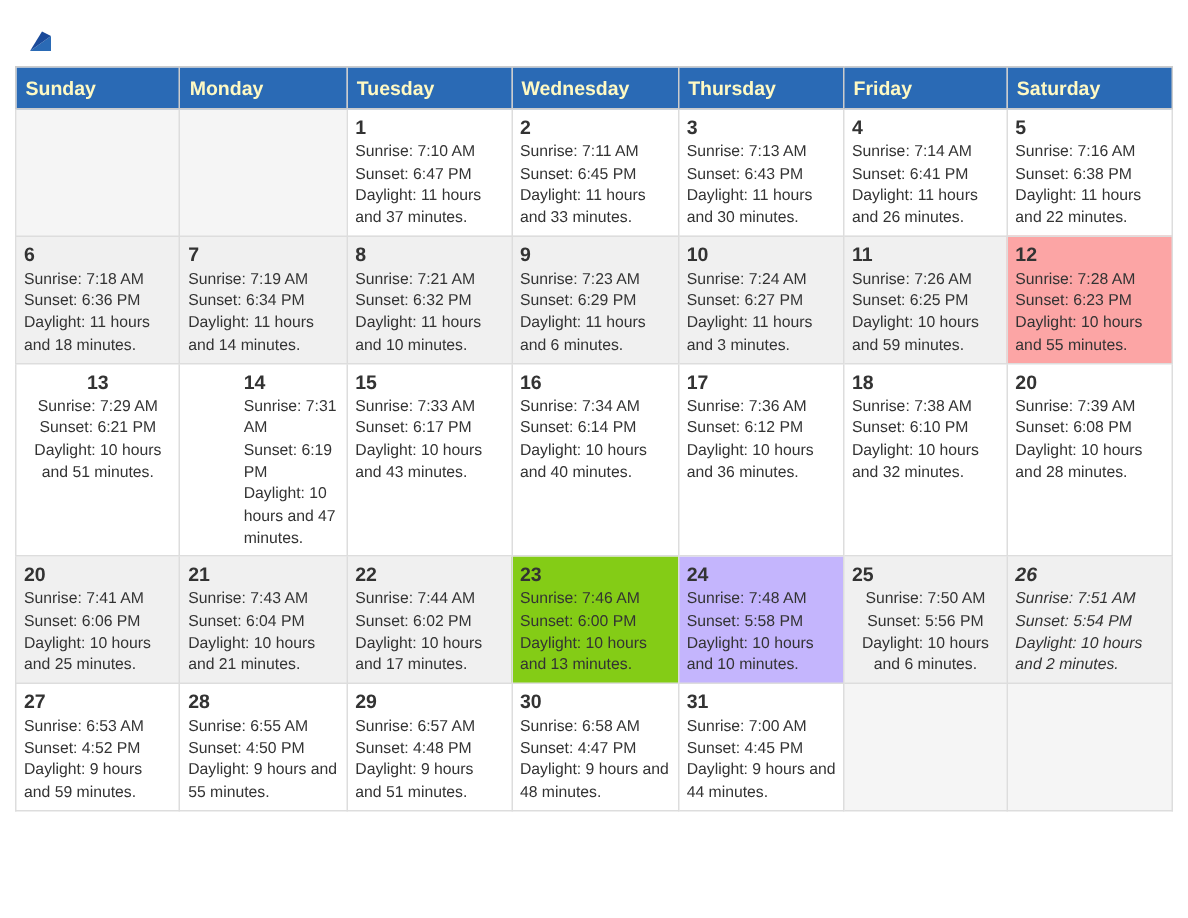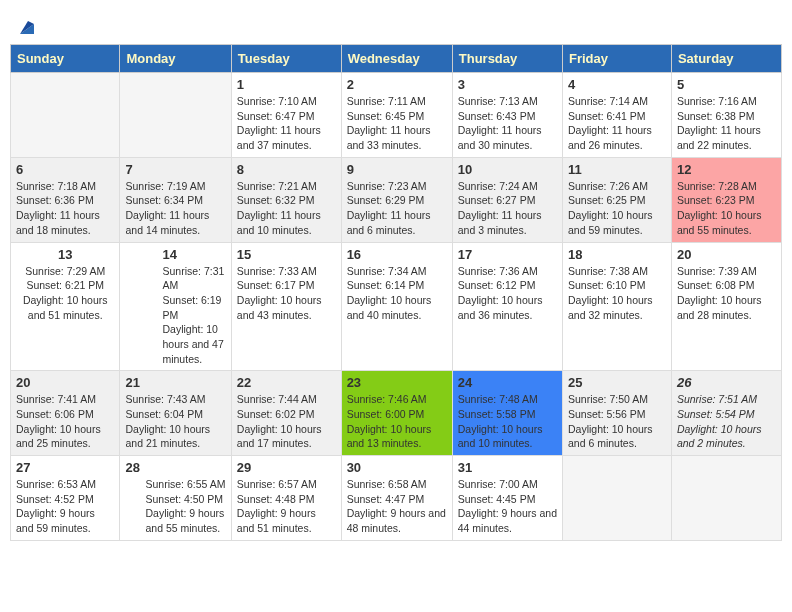--- a/index.html
+++ b/index.html
@@ -276,49 +276,49 @@
           <div class="day-info" style="white-space: pre-line;">Sunrise: 7:44 AM
 Sunset: 6:02 PM
 Daylight: 10 hours and 17 minutes.</div>
         </td>
         <td style="background-color: #84cc16;">
           <span class="day-number">23</span>
           <div class="day-info" style="white-space: pre-line;">Sunrise: 7:46 AM
 Sunset: 6:00 PM
 Daylight: 10 hours and 13 minutes.</div>
         </td>
-        <td style="background-color: #3b82f6; margin-top: 48px;">
+        <td style="background-color: #c4b5fd; margin-top: 48px;">
           <span class="day-number">24</span>
           <div class="day-info" style="white-space: pre-line;">Sunrise: 7:48 AM
 Sunset: 5:58 PM
 Daylight: 10 hours and 10 minutes.</div>
         </td>
         <td style="background-color: rgb(240, 240, 240);">
           <span class="day-number">25</span>
-          <div class="day-info" style="white-space: pre-line;">Sunrise: 7:50 AM
+          <div class="day-info" style="white-space: pre-line; text-align: center;">Sunrise: 7:50 AM
 Sunset: 5:56 PM
 Daylight: 10 hours and 6 minutes.</div>
         </td>
         <td style="background-color: rgb(240, 240, 240); font-style: italic;">
           <span class="day-number">26</span>
           <div class="day-info" style="white-space: pre-line;">Sunrise: 7:51 AM
 Sunset: 5:54 PM
 Daylight: 10 hours and 2 minutes.</div>
         </td>
       </tr>
       <tr>
         <td style="background-color: rgb(255, 255, 255);">
           <span class="day-number">27</span>
           <div class="day-info" style="white-space: pre-line;">Sunrise: 6:53 AM
 Sunset: 4:52 PM
 Daylight: 9 hours and 59 minutes.</div>
         </td>
         <td style="background-color: rgb(255, 255, 255);">
           <span class="day-number">28</span>
-          <div class="day-info" style="white-space: pre-line; margin-left: 20px;">Sunrise: 6:55 AM
+          <div class="day-info" style="white-space: pre-line;">Sunrise: 6:55 AM
 Sunset: 4:50 PM
 Daylight: 9 hours and 55 minutes.</div>
         </td>
         <td style="background-color: rgb(255, 255, 255);">
           <span class="day-number">29</span>
           <div class="day-info" style="white-space: pre-line;">Sunrise: 6:57 AM
 Sunset: 4:48 PM
 Daylight: 9 hours and 51 minutes.</div>
         </td>
         <td style="background-color: rgb(255, 255, 255);">

